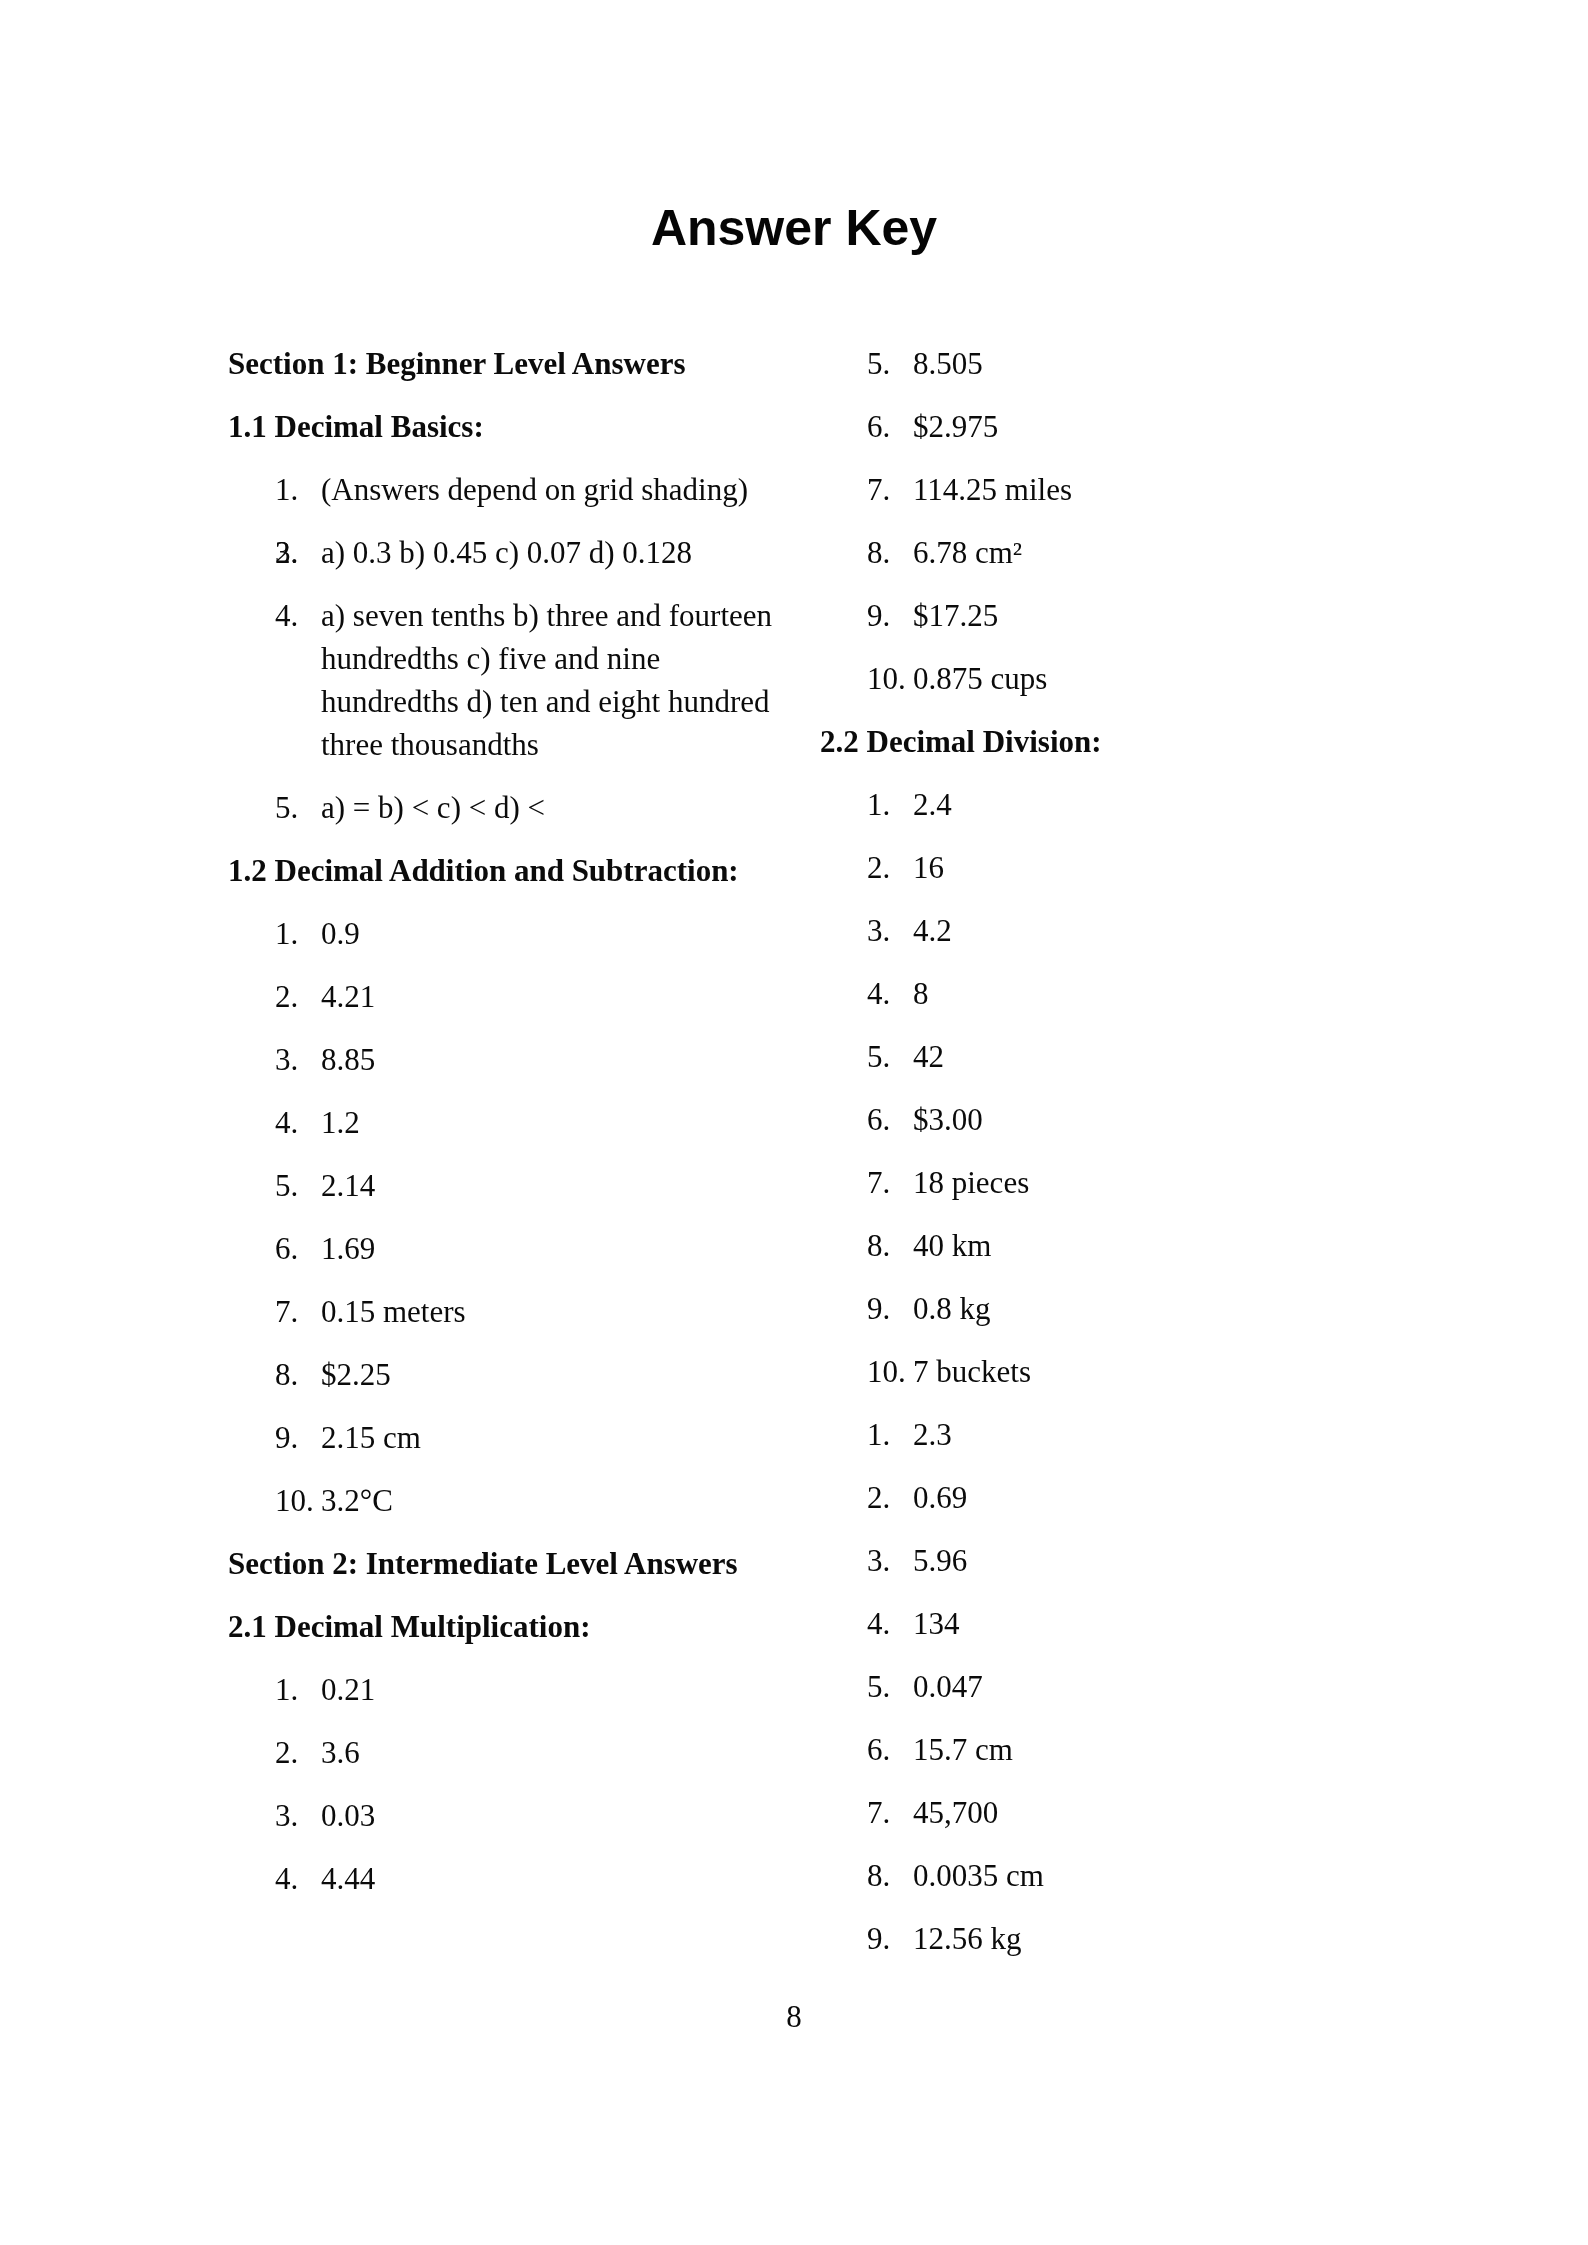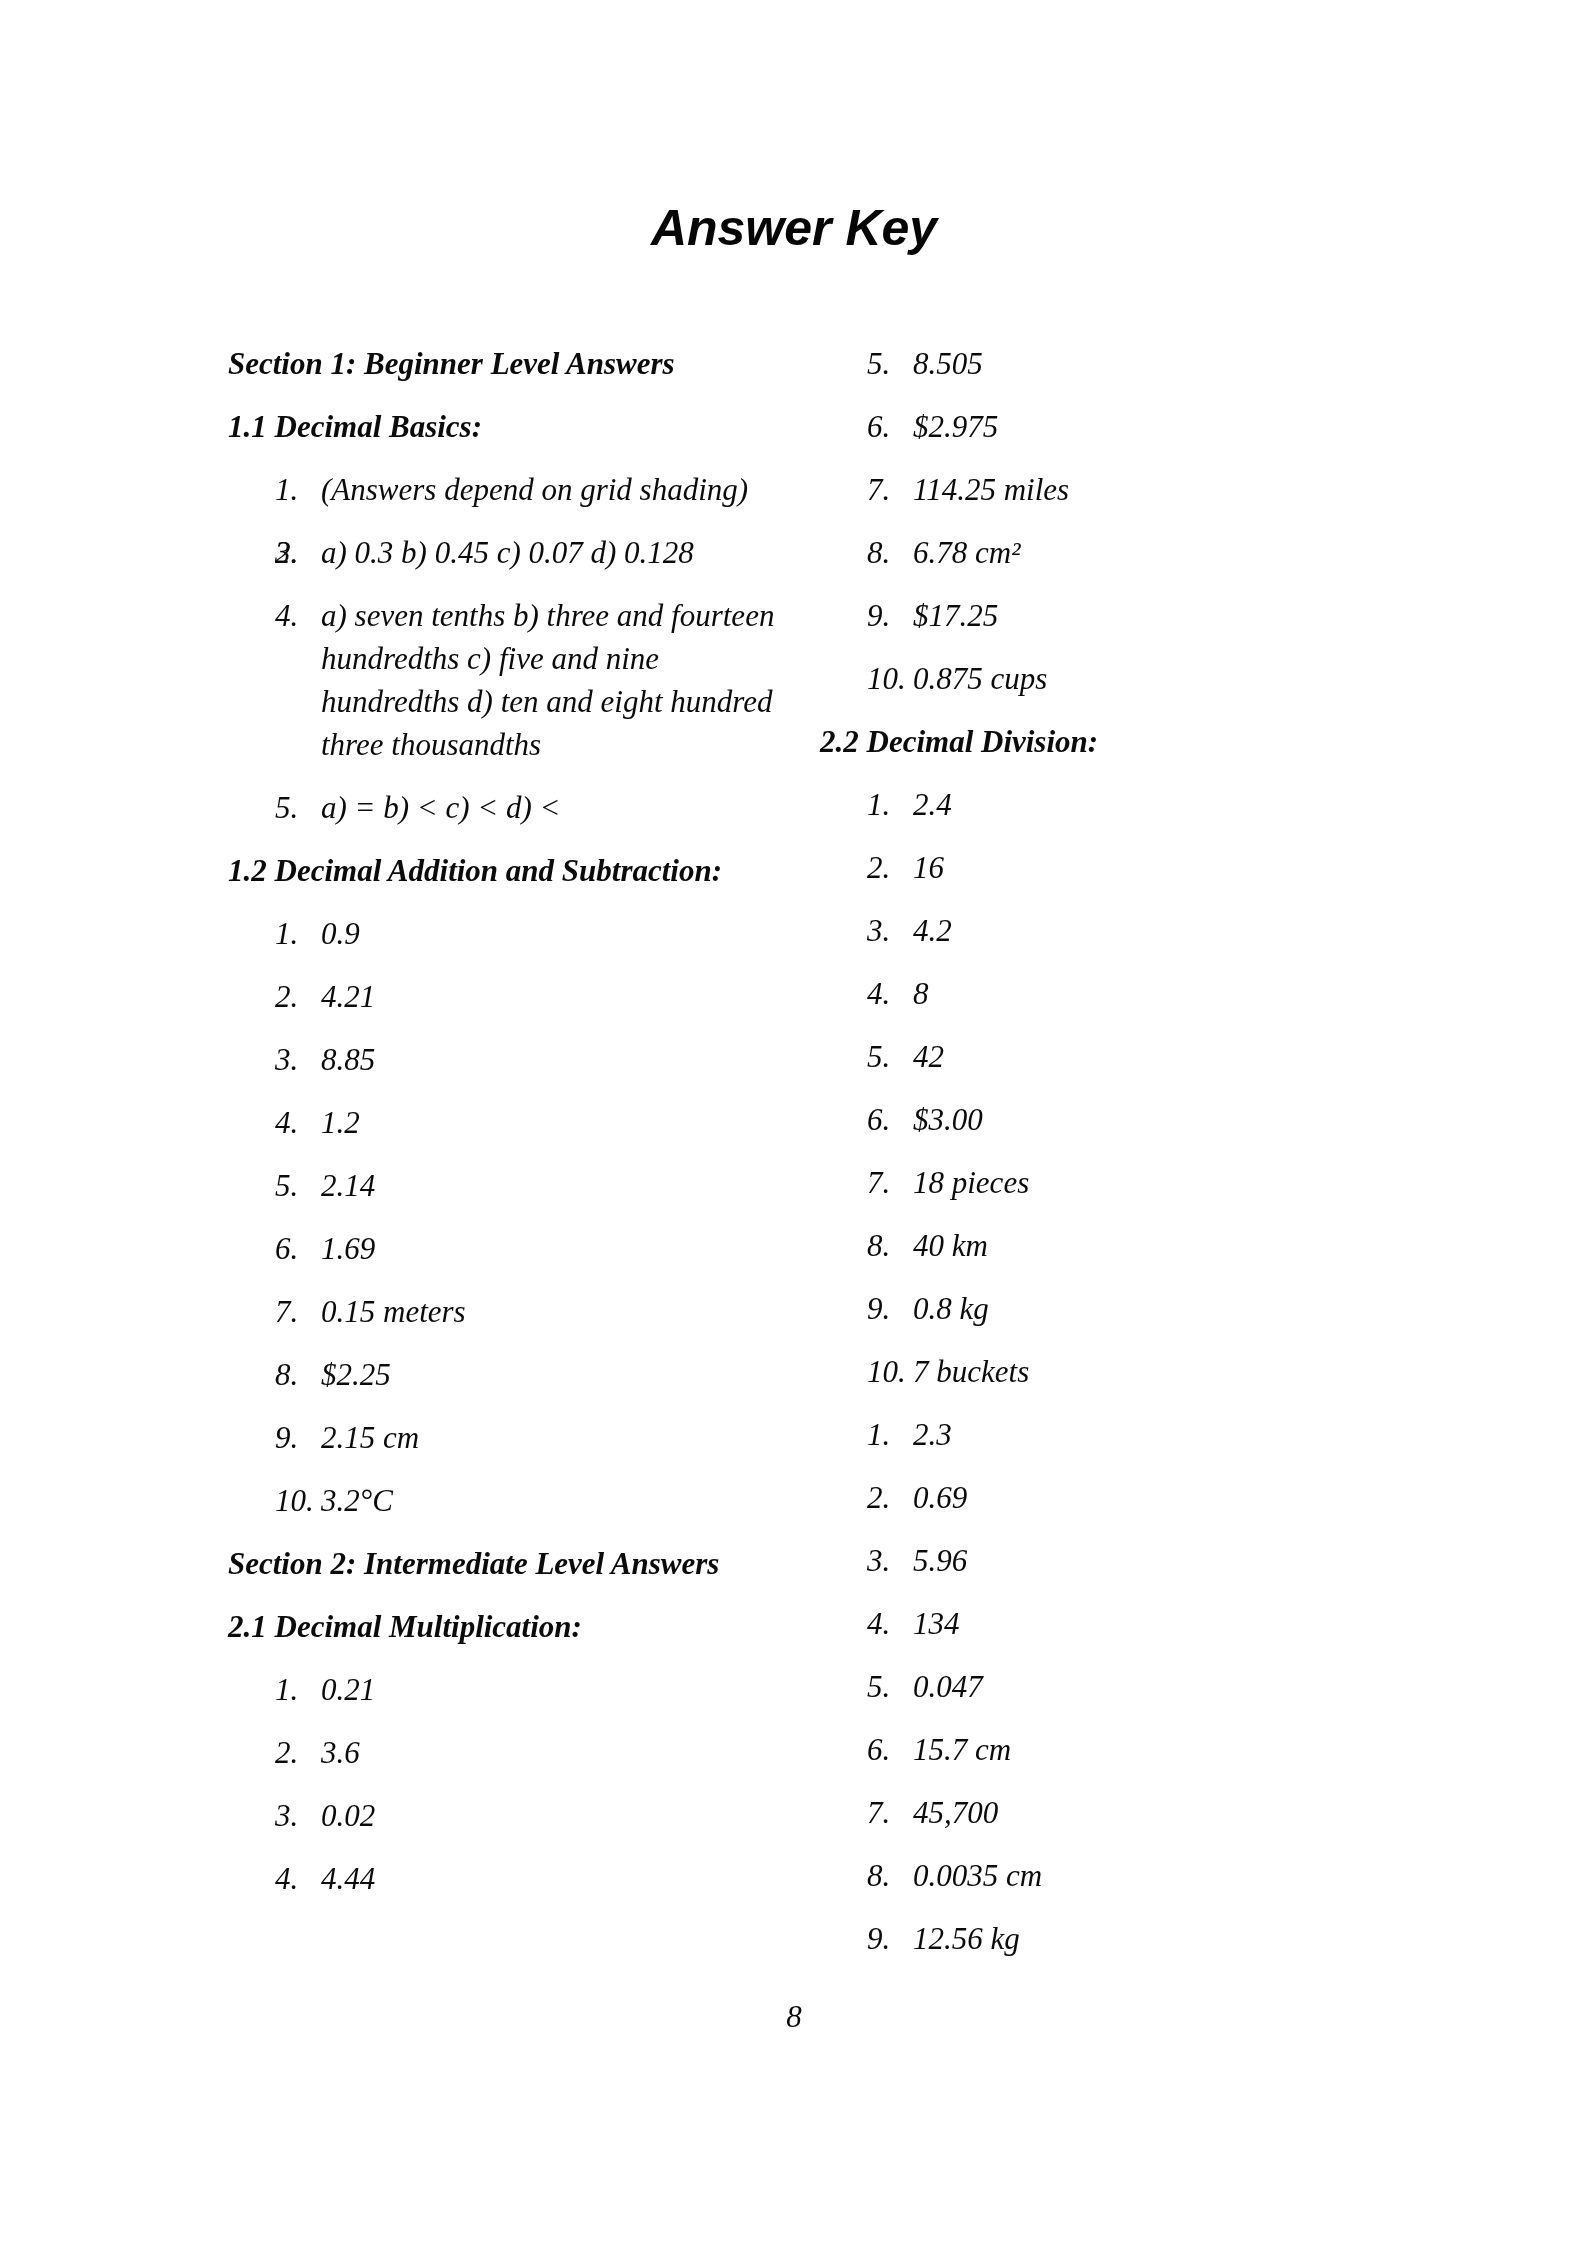--- a/index.html
+++ b/index.html
@@ -2,21 +2,21 @@
 <html><head>
 <meta charset="utf-8">
 <style>
   html, body { margin: 0; padding: 0; background: #ffffff; }
   body {
     width: 1588px; height: 2245px;
     position: relative;
     font-family: "Liberation Serif", serif;
     color: #0b0b0b;
   }
-  .page { position: absolute; inset: 0; background: #ffffff; font-style: italic; }
+  .page { position: absolute; inset: 0; background: #ffffff; }
   .doc-title {
     position: absolute;
     top: 200px; left: 0; width: 100%;
     text-align: center;
     font-family: "Liberation Sans", sans-serif;
     font-weight: bold;
     font-size: 50px;
     line-height: 56px;
     color: #050505;
     margin: 0;
@@ -77,21 +77,21 @@
       <div class="list-item"><span class="item-number">5.</span><span class="item-text">2.14</span></div>
       <div class="list-item"><span class="item-number">6.</span><span class="item-text">1.69</span></div>
       <div class="list-item"><span class="item-number">7.</span><span class="item-text">0.15 meters</span></div>
       <div class="list-item"><span class="item-number">8.</span><span class="item-text">$2.25</span></div>
       <div class="list-item"><span class="item-number">9.</span><span class="item-text">2.15 cm</span></div>
       <div class="list-item"><span class="item-number">10.</span><span class="item-text">3.2°C</span></div>
       <div class="section">Section 2: Intermediate Level Answers</div>
       <div class="subsection">2.1 Decimal Multiplication:</div>
       <div class="list-item"><span class="item-number">1.</span><span class="item-text">0.21</span></div>
       <div class="list-item"><span class="item-number">2.</span><span class="item-text">3.6</span></div>
-      <div class="list-item"><span class="item-number">3.</span><span class="item-text">0.02</span></div>
+      <div class="list-item"><span class="item-number">3.</span><span class="item-text">0.03</span></div>
       <div class="list-item"><span class="item-number">4.</span><span class="item-text">4.44</span></div>
     </div>
   <div class="col col-right">
       <div class="list-item"><span class="item-number">5.</span><span class="item-text">8.505</span></div>
       <div class="list-item"><span class="item-number">6.</span><span class="item-text">$2.975</span></div>
       <div class="list-item"><span class="item-number">7.</span><span class="item-text">114.25 miles</span></div>
       <div class="list-item"><span class="item-number">8.</span><span class="item-text">6.78 cm²</span></div>
       <div class="list-item"><span class="item-number">9.</span><span class="item-text">$17.25</span></div>
       <div class="list-item"><span class="item-number">10.</span><span class="item-text">0.875 cups</span></div>
       <div class="subsection">2.2 Decimal Division:</div>

